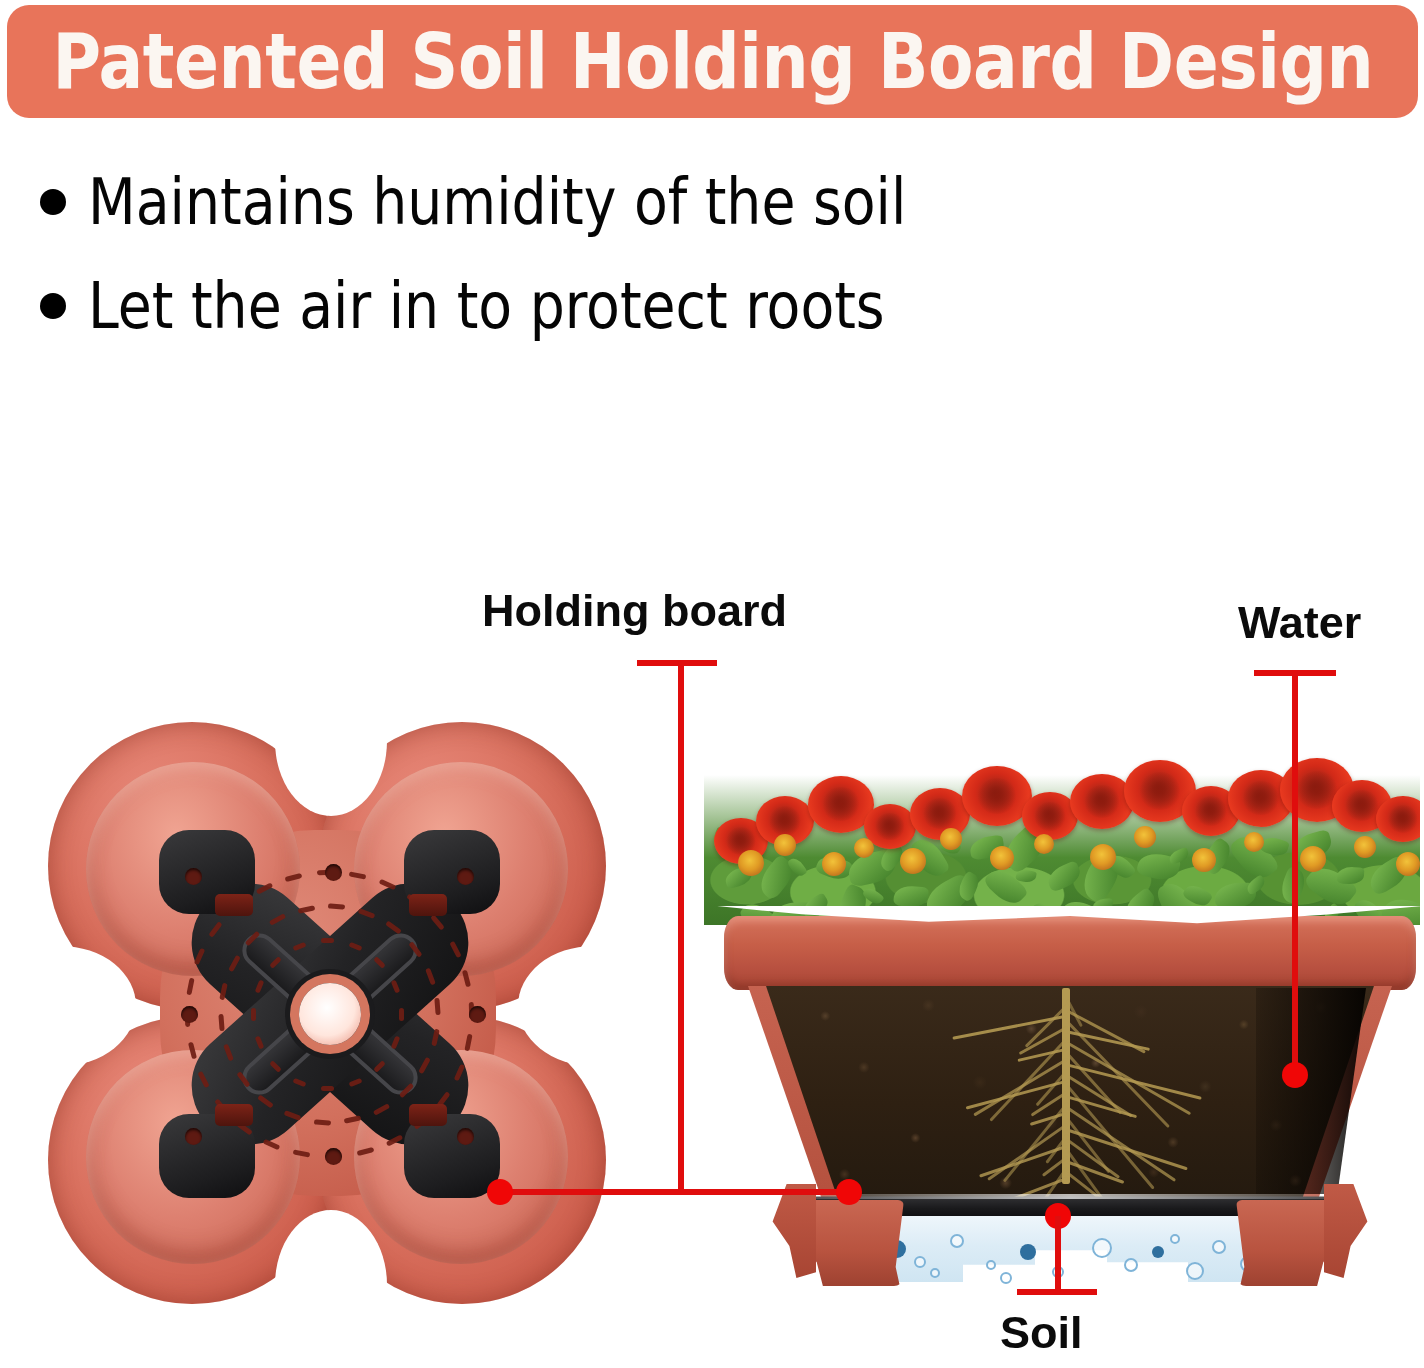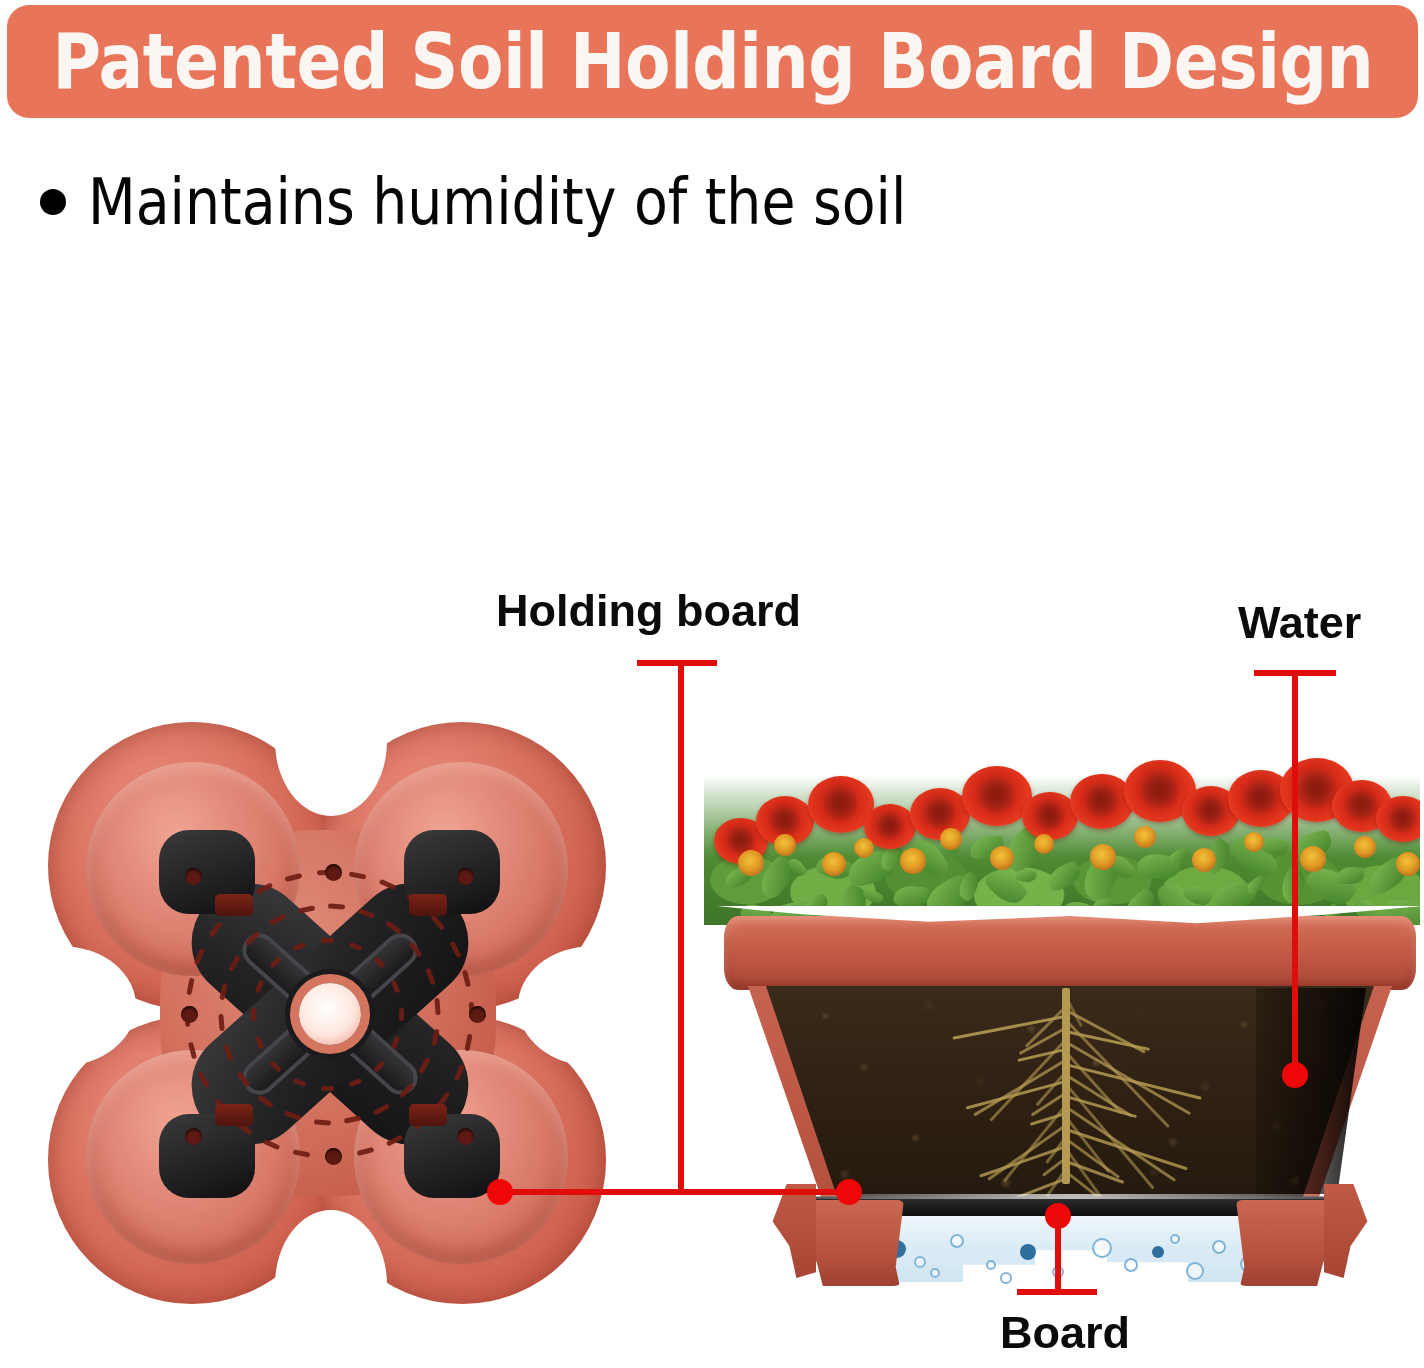--- a/index.html
+++ b/index.html
@@ -280,20 +280,24 @@
 <body>
 
 <div id="header-banner">
   <div id="header-title">Patented Soil Holding Board Design</div>
 </div>
 
 <div id="feature-list">
   <div class="feature-row">
     <div class="feature-bullet"></div>
     <div class="feature-text">Maintains humidity of the soil</div>
+  </div>
+  <div class="feature-row">
+    <div class="feature-bullet"></div>
+    <div class="feature-text">Let the air in to protect roots</div>
   </div>
 </div>
 
 <div id="planter-top-view">
   <div class="clover-wrap">
     <div class="lobe tl"></div>
     <div class="lobe tr"></div>
     <div class="lobe bl"></div>
     <div class="lobe br"></div>
     <div class="clover-core"></div>
@@ -550,28 +554,28 @@
       <div class="bubble" style="left: 470px; top: 534px; width: 10px; height: 10px;"></div>
       <div class="bubble solid" style="left: 544px; top: 570px; width: 10px; height: 10px;"></div>
     </div>
 
   <div class="pot-foot" id="foot-left"></div>
   <div class="pot-foot" id="foot-right"></div>
   <div id="side-left"></div>
   <div id="side-right"></div>
 </div>
 
-<div class="cal-label" style="left:496px; top:588px;">Holding board</div>
+<div class="cal-label" style="left:482px; top:588px;">Holding board</div>
 <div class="cal-hline" style="left:637px; top:660px; width:80px;"></div>
 <div class="cal-vline" style="left:678px; top:660px; height:532px;"></div>
 <div class="cal-hline" style="left:500px; top:1189px; width:352px;"></div>
 <div class="cal-dot" style="left:487px; top:1179px;"></div>
 <div class="cal-dot" style="left:836px; top:1179px;"></div>
 
 <div class="cal-label" style="left:1238px; top:600px;">Water</div>
 <div class="cal-hline" style="left:1254px; top:670px; width:82px;"></div>
 <div class="cal-vline" style="left:1292px; top:670px; height:405px;"></div>
 <div class="cal-dot" style="left:1282px; top:1062px;"></div>
 
 <div class="cal-dot" style="left:1045px; top:1203px;"></div>
 <div class="cal-vline" style="left:1055px; top:1216px; height:76px;"></div>
 <div class="cal-hline" style="left:1017px; top:1289px; width:80px;"></div>
-<div class="cal-label" style="left:1000px; top:1310px;">Board</div>
+<div class="cal-label" style="left:1000px; top:1310px;">Soil</div>
 
 </body></html>

